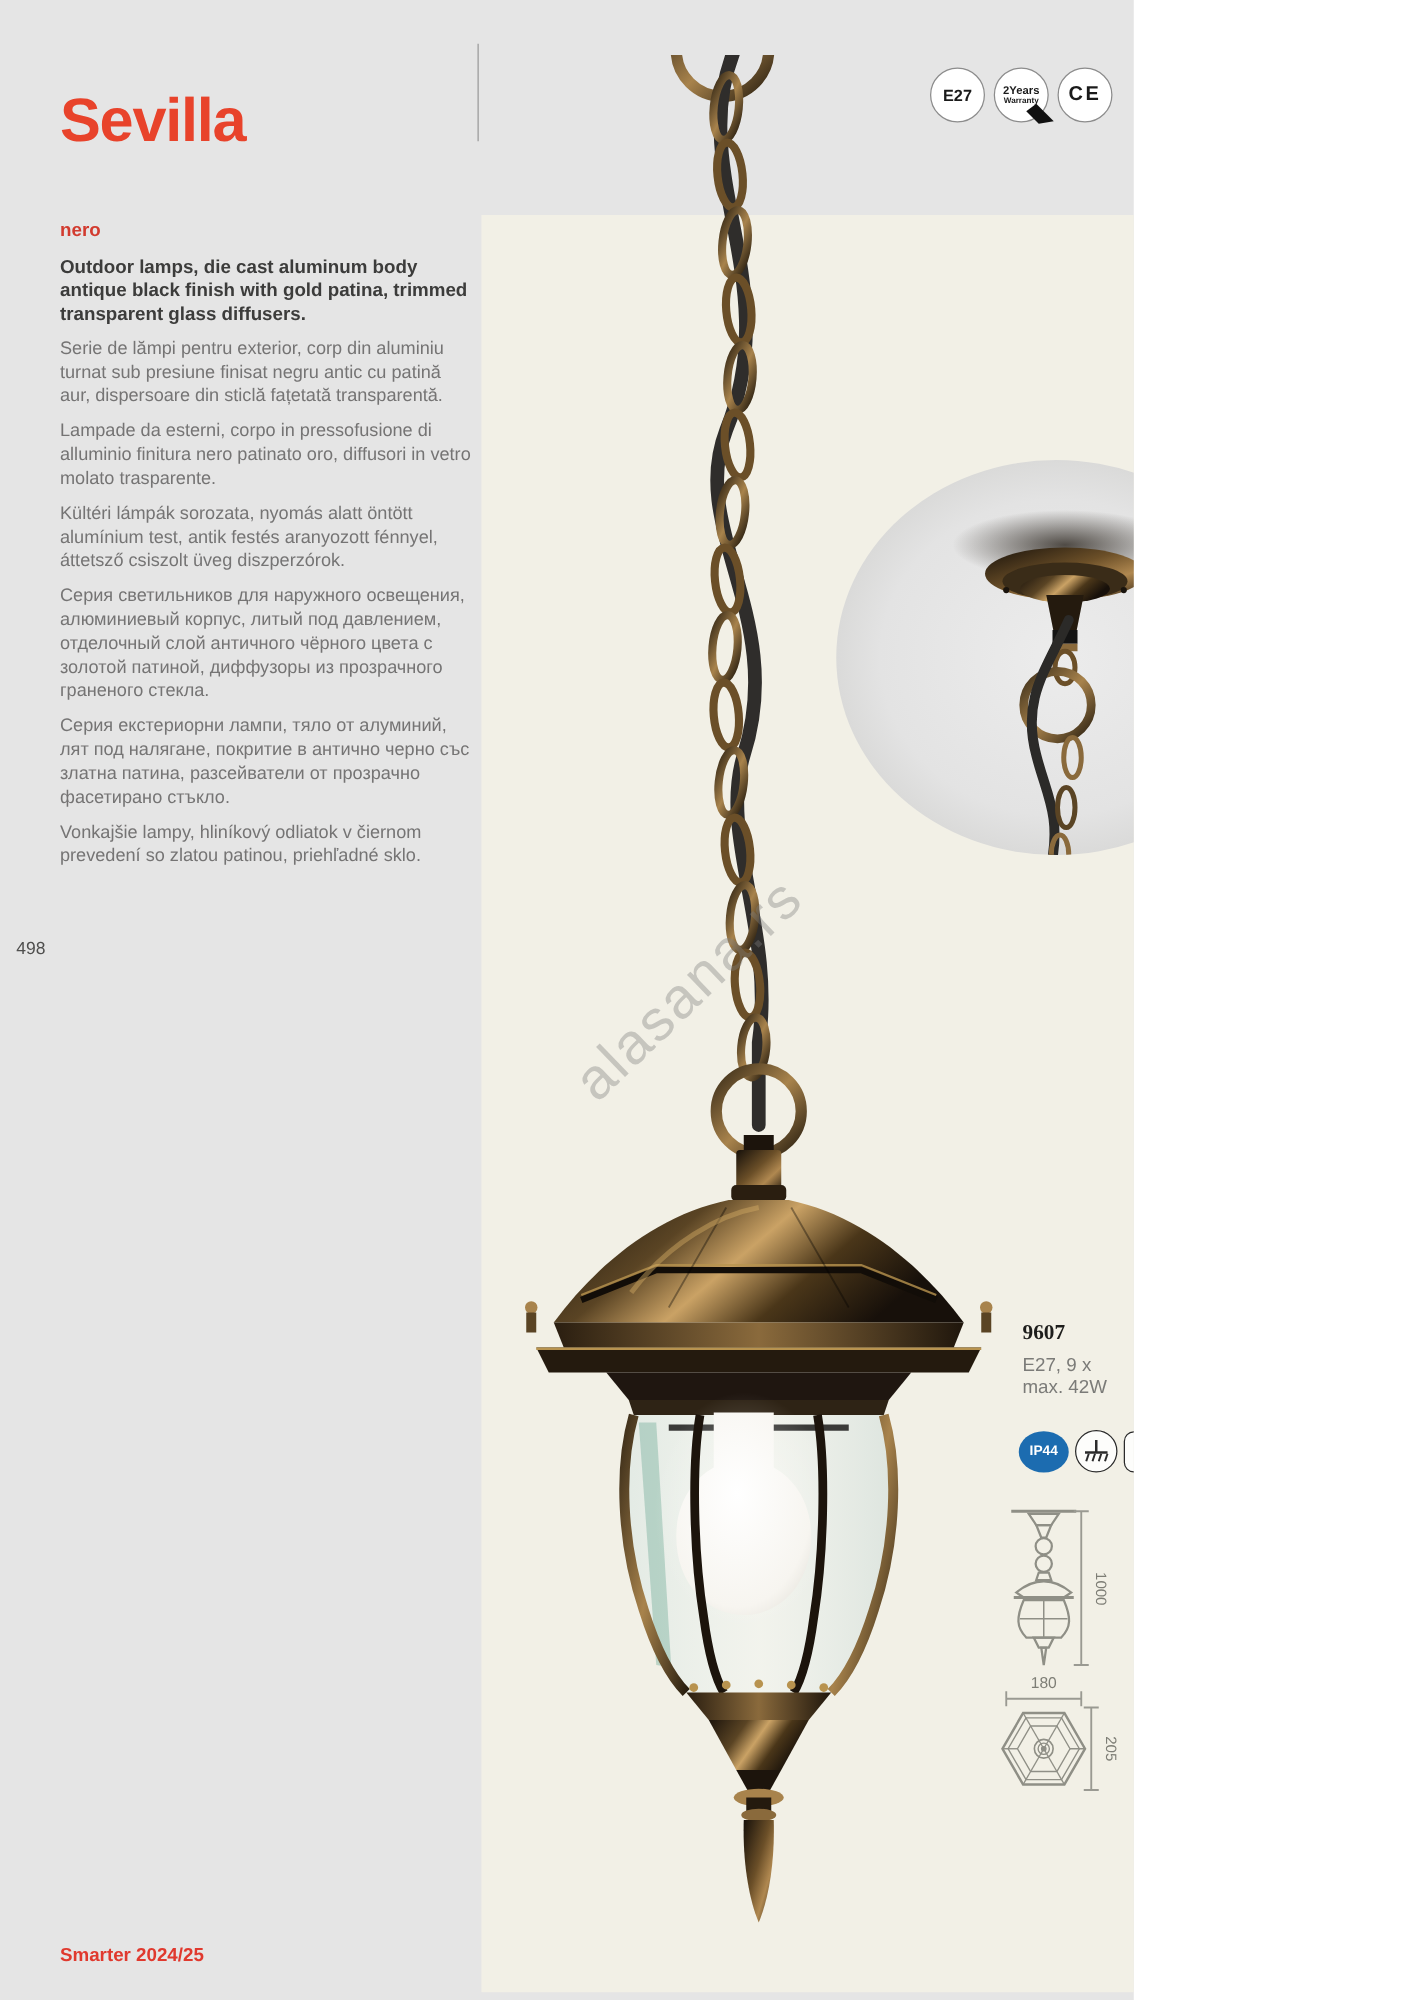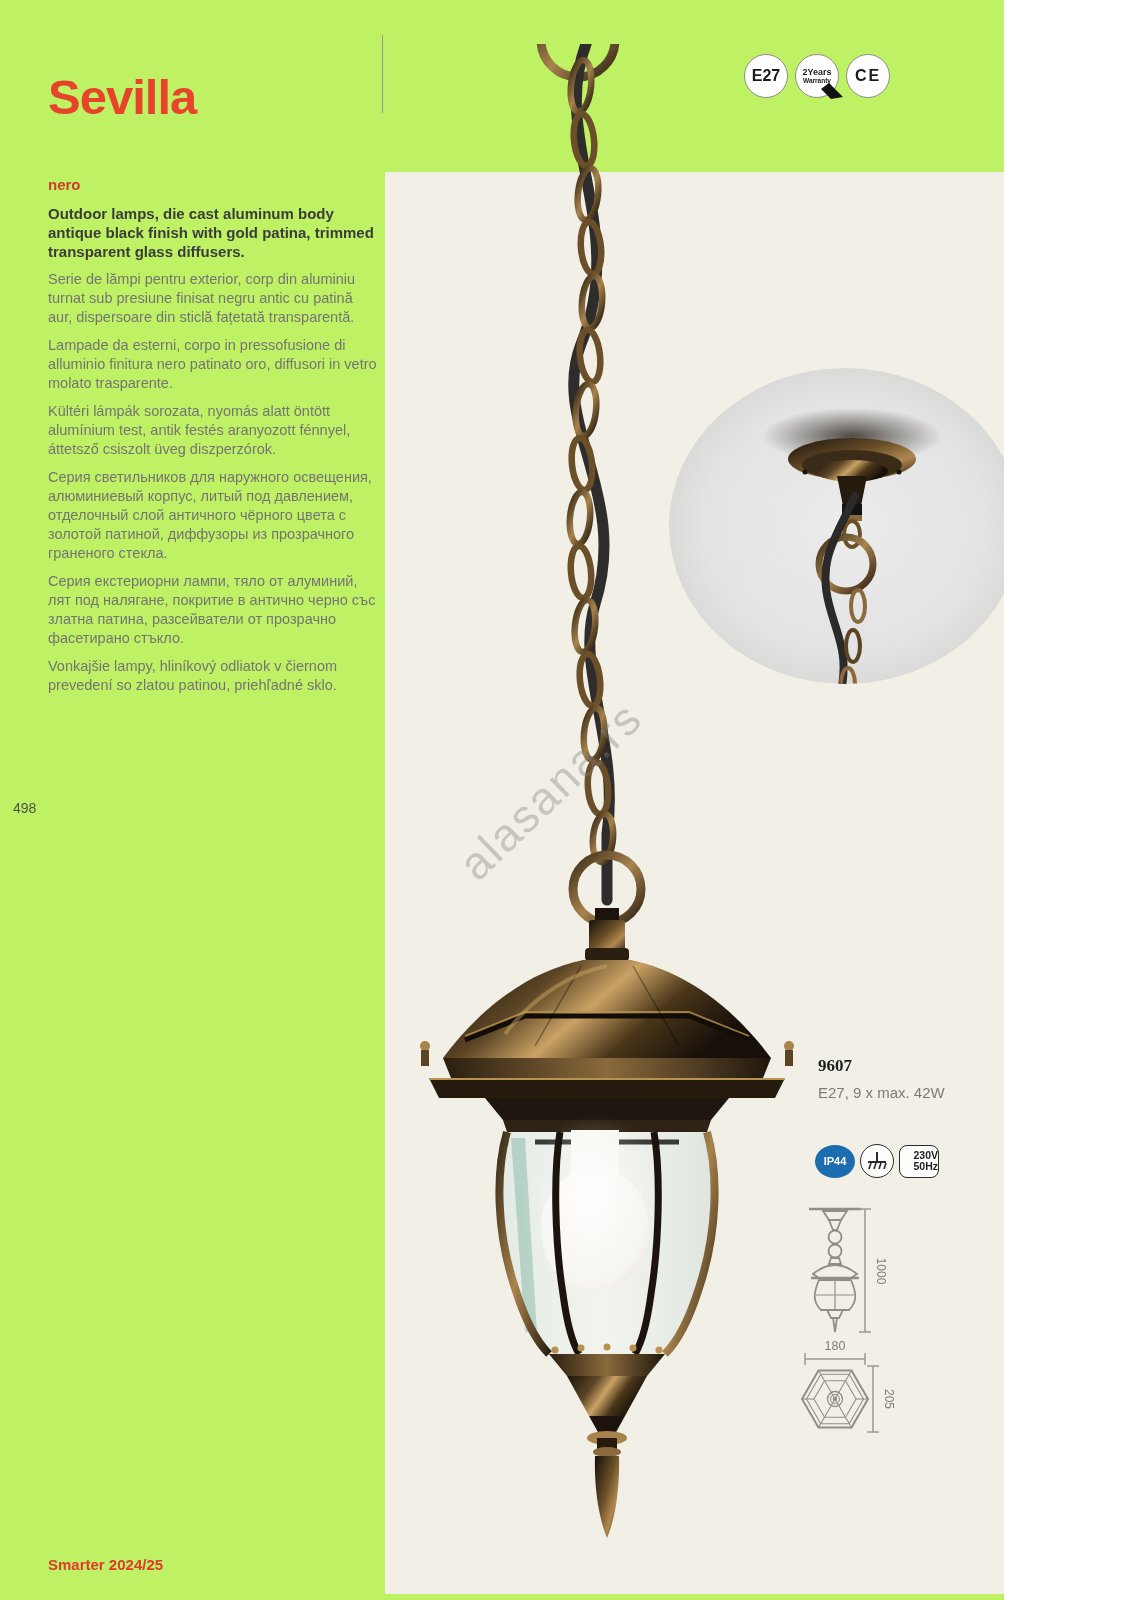--- a/index.html
+++ b/index.html
@@ -1,33 +1,33 @@
 <!DOCTYPE html>
 <html><head>
 <meta charset="utf-8">
 <style>
   html,body{margin:0;padding:0;}
   body{font-family:"Liberation Sans",sans-serif;background:#ffffff;}
-  .page{position:relative;width:1004px;height:1600px;background:#bef264;overflow:hidden;}
+  .page{position:relative;width:907px;height:1600px;background:#e5e5e5;overflow:hidden;}
 
   
   .title{position:absolute;left:48px;top:40px;font-size:49px;font-weight:bold;letter-spacing:-1px;color:#e8432b;line-height:1;}
   .info-label{position:absolute;left:48px;top:176px;font-size:15px;font-weight:bold;color:#d23b2f;}
   .desc-col{position:absolute;left:48px;top:204px;width:332px;}
   .desc-en{font-size:15px;line-height:19px;font-weight:bold;color:#3c3c3b;margin:0 0 9px 0;}
   .desc-tr{font-size:14.5px;line-height:19px;color:#757474;margin:0 0 9px 0;}
-  .page-num{position:absolute;left:13px;top:800px;font-size:14px;color:#4f4f4e;text-align:center;}
+  .page-num{position:absolute;left:13px;top:750px;font-size:14px;color:#4f4f4e;text-align:center;}
   .footer-brand{position:absolute;left:48px;top:1556px;font-size:15px;font-weight:bold;color:#e0392e;}
   .divider{position:absolute;left:382px;top:35px;width:1px;height:78px;background:#9a9a9a;}
 
   
   .certs{position:absolute;left:744px;top:54px;display:flex;gap:7px;}
   .cert{width:42px;height:42px;border:1.5px solid #8c8c8c;border-radius:50%;background:#fff;
         display:flex;flex-direction:column;align-items:center;justify-content:center;position:relative;color:#1a1a1a;}
-  .cert .big{font-size:16px;font-weight:bold;text-align:center;}
+  .cert .big{font-size:13px;font-weight:bold;text-align:center;}
   .cert .l1{font-size:9px;font-weight:bold;line-height:9px;}
   .cert .l2{font-size:6.5px;font-weight:bold;line-height:8px;}
   .cert .ce{font-size:16px;font-weight:bold;letter-spacing:2px;}
   .swoosh{position:absolute;right:-6px;bottom:-3px;}
 
   
   .photo{position:absolute;left:385px;top:0;width:746px;height:1550px;margin-top:44px;}
   .photo svg{display:block;}
   .watermark{position:absolute;left:448px;top:852px;transform:rotate(-44deg);transform-origin:0 0;
              font-size:46px;letter-spacing:2px;color:rgba(125,125,125,0.38);white-space:nowrap;}

